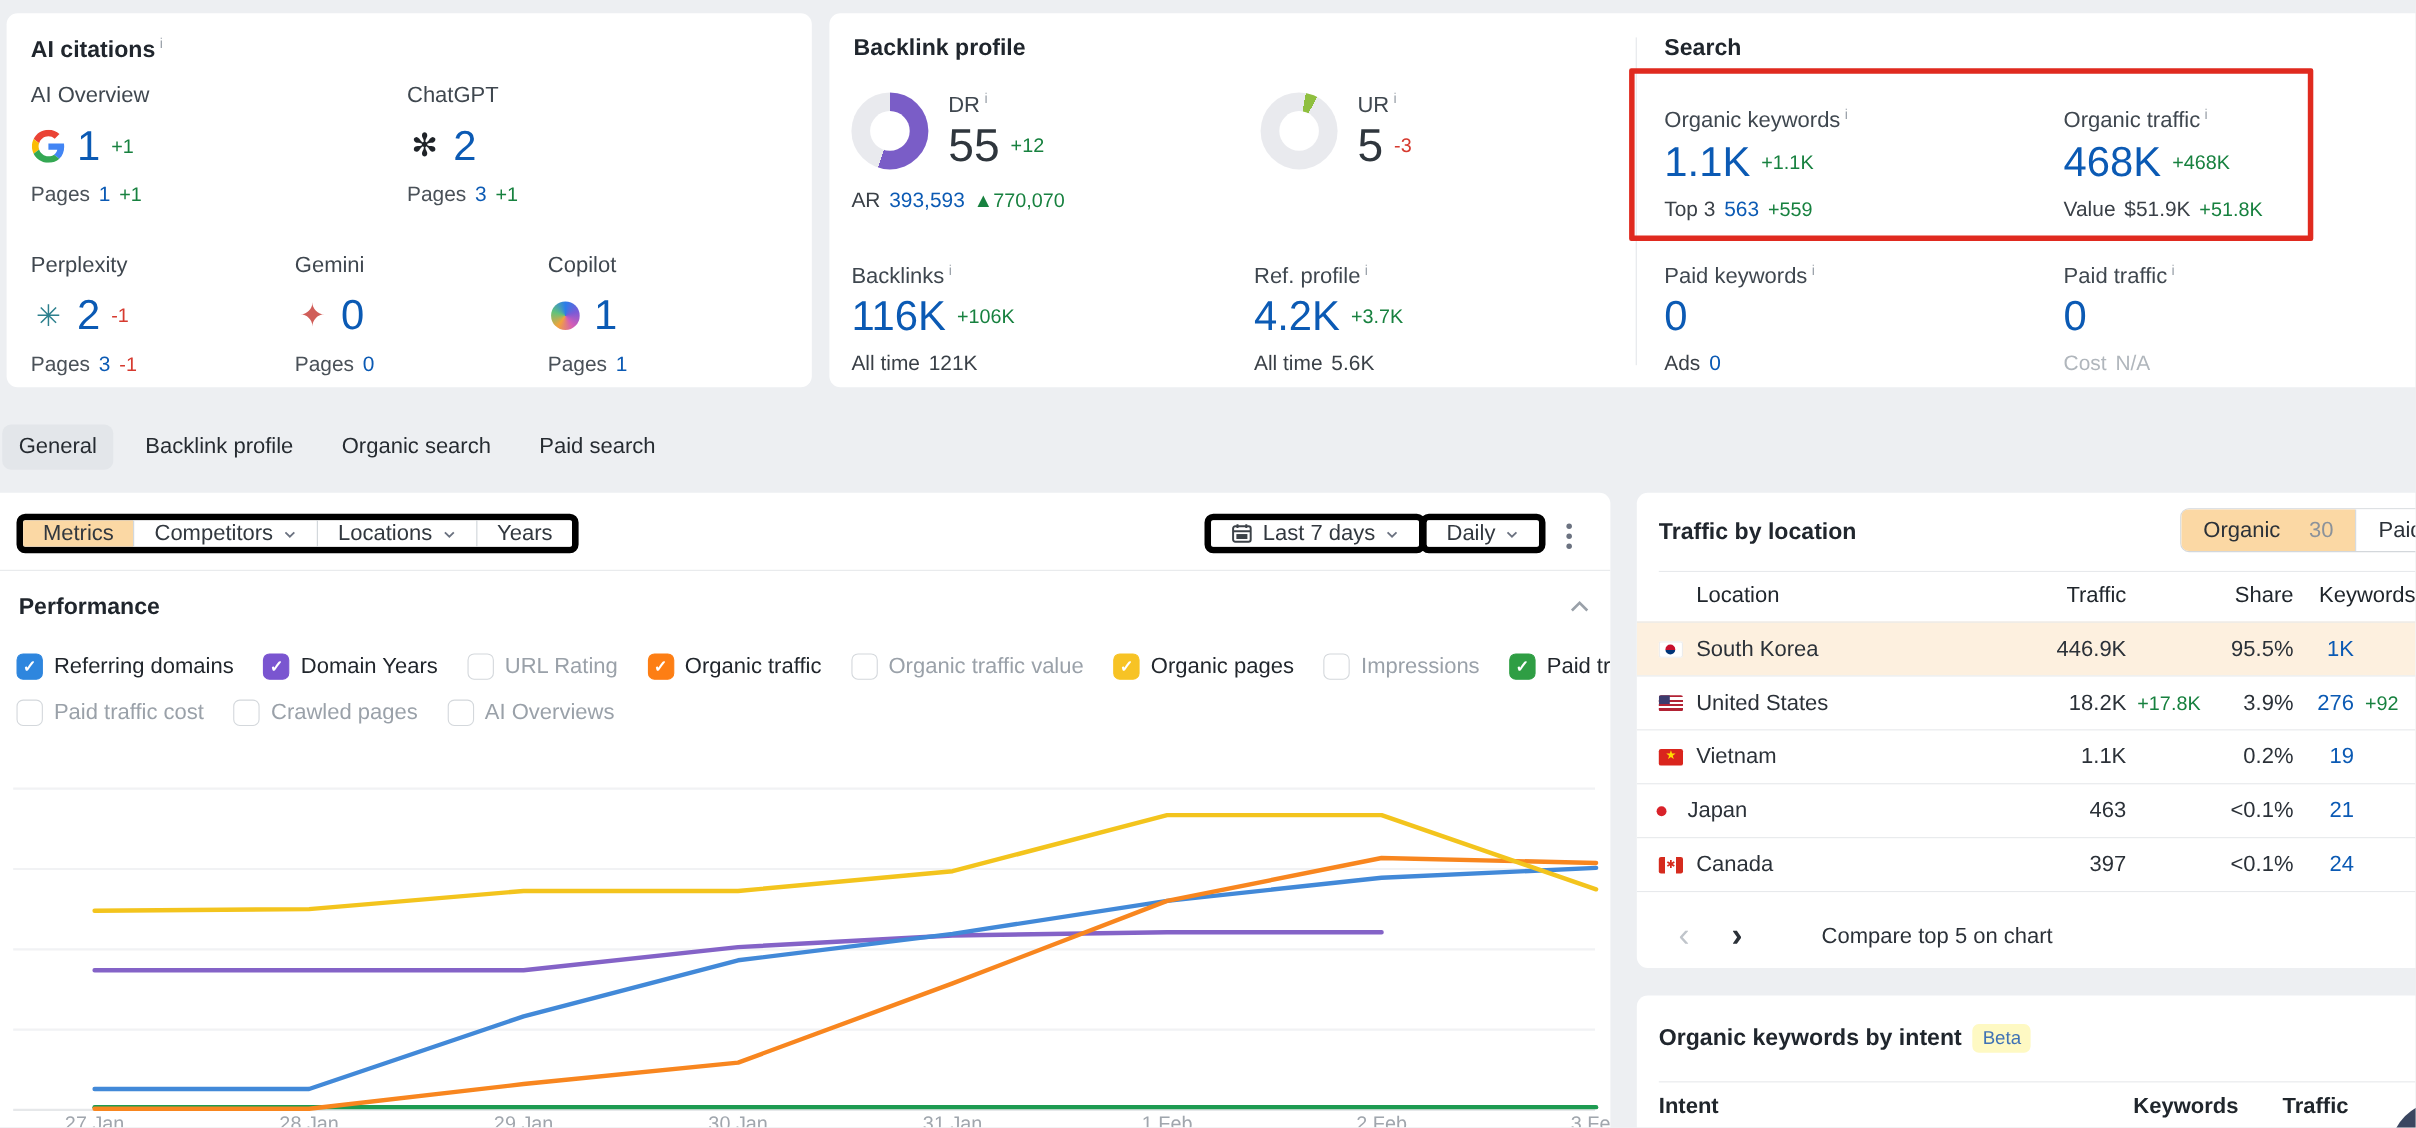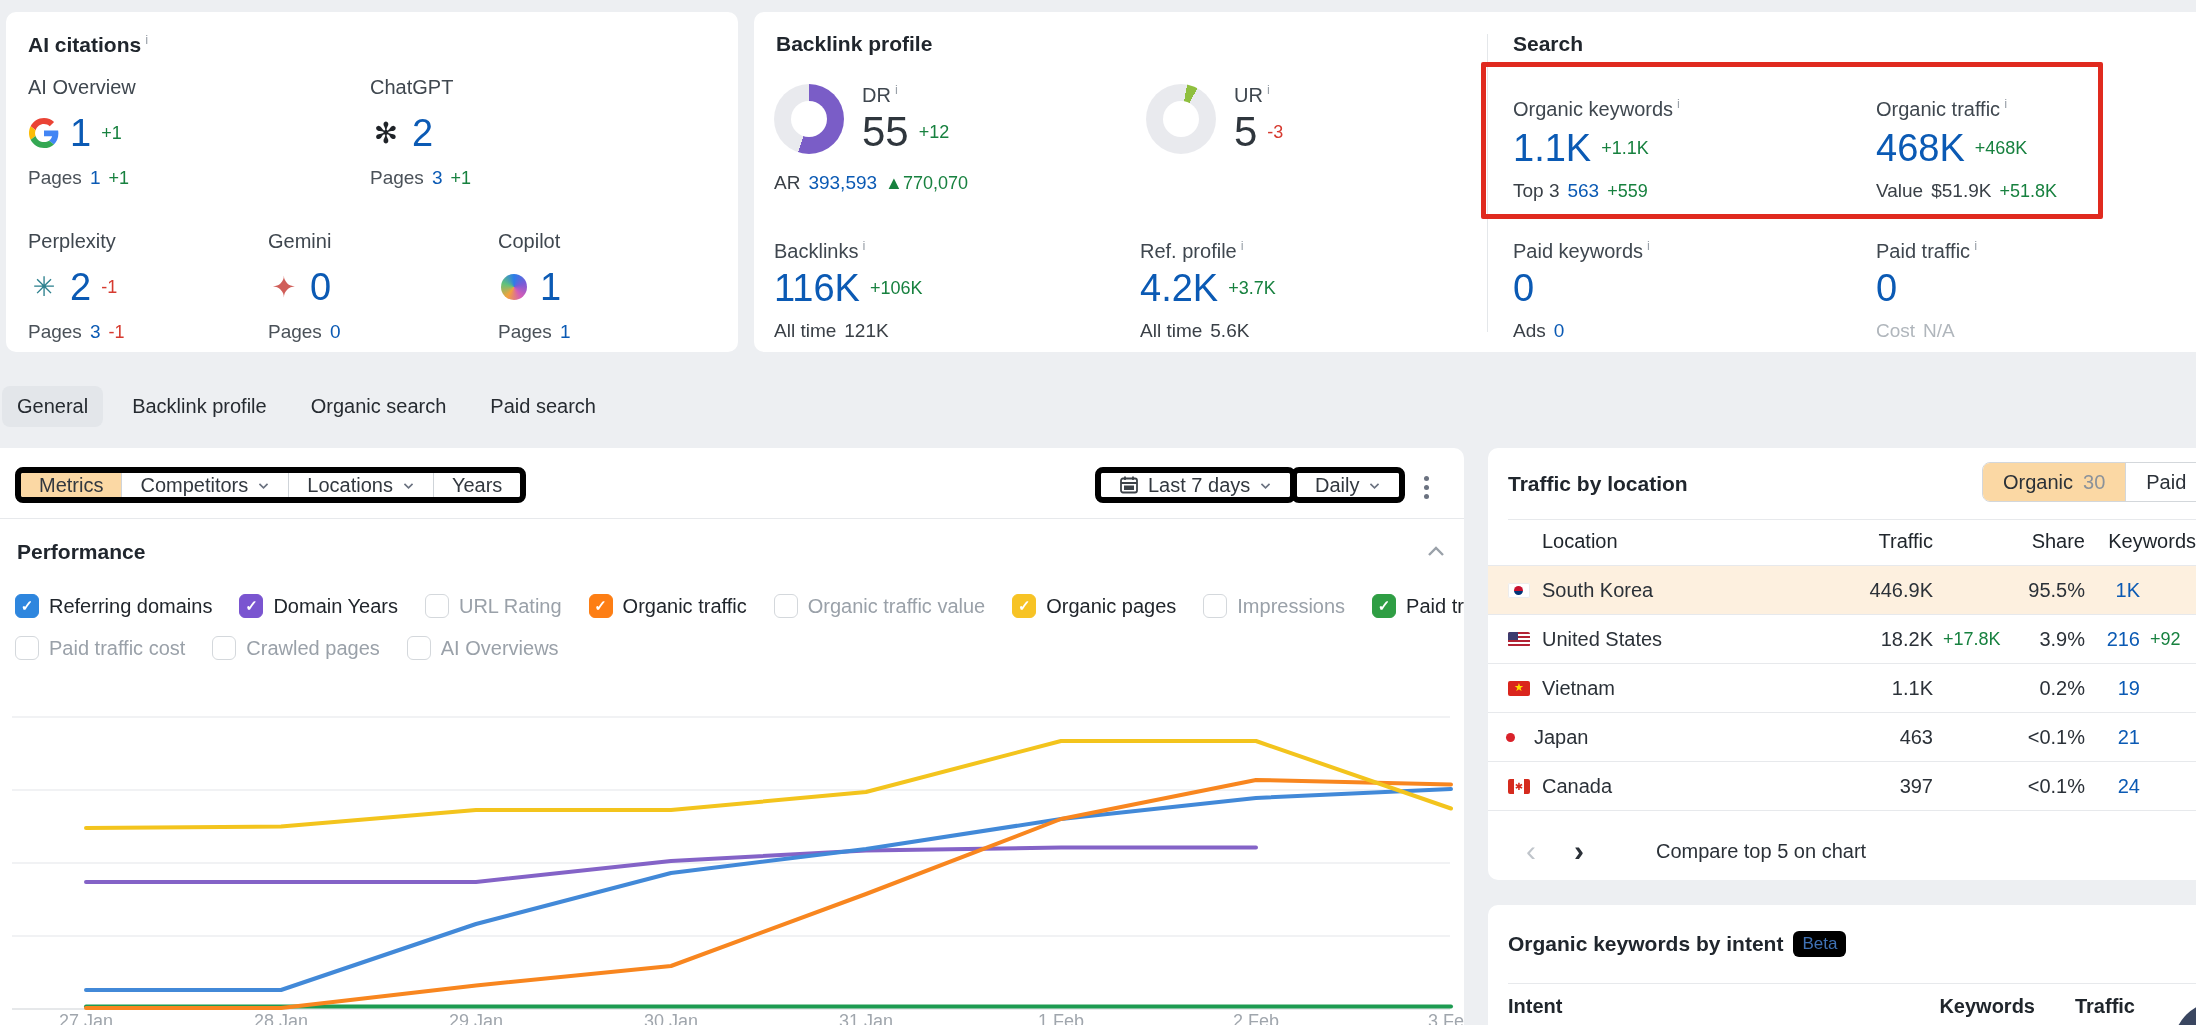--- a/index.html
+++ b/index.html
@@ -71,23 +71,23 @@
   .flag.kr::after{content:"";position:absolute;left:6px;top:3px;width:9px;height:9px;border-radius:50%;background:linear-gradient(180deg,#c8102e 50%,#003478 50%)}
   .flag.us{background:repeating-linear-gradient(180deg,#b22234 0 2px,#fff 2px 4px)}
   .flag.us::after{content:"";position:absolute;left:0;top:0;width:10px;height:8px;background:#3c3b6e}
   .flag.vn{background:#da251d}
   .flag.vn::after{content:"★";position:absolute;left:0;right:0;top:-1px;text-align:center;font-size:11px;color:#ffde00;line-height:15px}
   .flag.jp{background:#fff}
   .flag.jp::after{content:"";position:absolute;left:6px;top:3px;width:9px;height:9px;border-radius:50%;background:#d9222a}
   .flag.ca{background:linear-gradient(90deg,#d52b1e 0 6px,#fff 6px 16px,#d52b1e 16px 22px)}
   .flag.ca::after{content:"✱";position:absolute;left:0;right:0;top:0;text-align:center;font-size:10px;color:#d52b1e;line-height:15px}
   .pg-chev{font-size:30px;line-height:1;cursor:pointer}
-  .badge{background:#000000;color:#3f72b5;font-size:17px;padding:3px 9px;border-radius:6px;margin-left:10px}
+  .badge{background:#fef9c3;color:#3f72b5;font-size:17px;padding:3px 9px;border-radius:6px;margin-left:10px}
   .toggle{position:absolute;display:flex;border:1px solid #d3d7db;border-radius:8px;overflow:hidden;height:40px}
-  .tg{display:flex;align-items:center;gap:10px;padding:0 20px;font-size:20px;color:#2b3138;background:#fff;cursor:pointer;white-space:nowrap}
+  .tg{display:flex;align-items:center;gap:26px;padding:0 20px;font-size:20px;color:#2b3138;background:#fff;cursor:pointer;white-space:nowrap}
   .tg .cnt{color:#8b929a}
   .tg.active{background:var(--chip-orange)}
   .tg + .tg{border-left:1px solid #d3d7db}
   .fab{position:absolute;width:92px;height:92px;border-radius:50%;background:#3a4660}
   svg.icon{display:block}
   text.xlab{font-size:18px;fill:#a0a6ad;font-family:"Liberation Sans",sans-serif}
 </style>
 </head>
 <body>
 
@@ -448,21 +448,21 @@
         <span class="ra">95.5%</span>
         <span class="kwblue">1K</span>
         <span class="gsm"></span>
       </div>
       <div class="tl-row" style="padding-left:20px">
         <span class="flag us"></span>
         <span>United States</span>
         <span class="ra">18.2K</span>
         <span class="gsm">+17.8K</span>
         <span class="ra">3.9%</span>
-        <span class="kwblue">216</span>
+        <span class="kwblue">276</span>
         <span class="gsm">+92</span>
       </div>
       <div class="tl-row" style="padding-left:20px">
         <span class="flag vn"></span>
         <span>Vietnam</span>
         <span class="ra">1.1K</span>
         <span class="gsm"></span>
         <span class="ra">0.2%</span>
         <span class="kwblue">19</span>
         <span class="gsm"></span>

